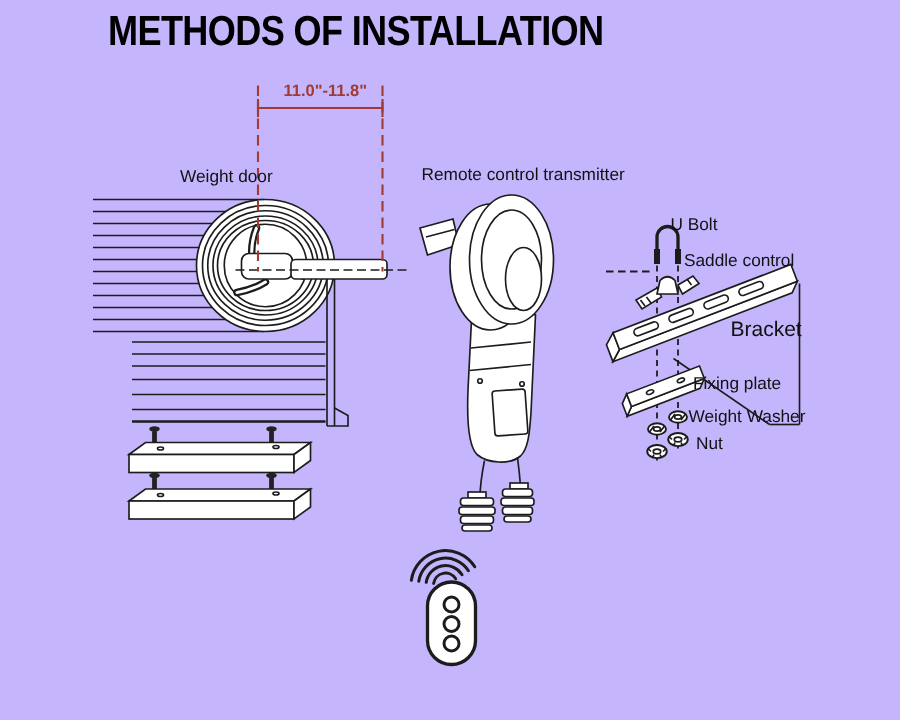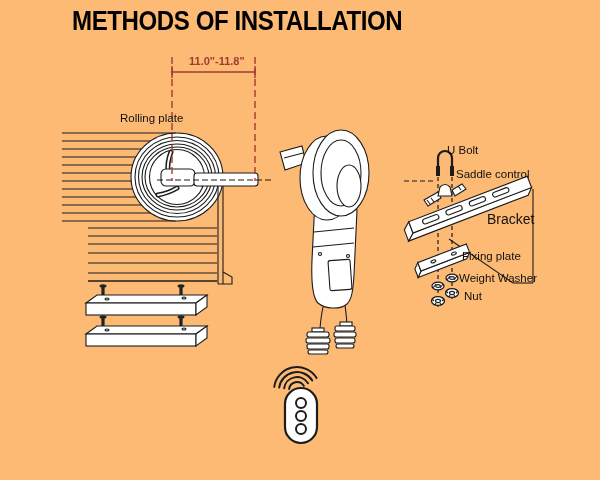--- a/index.html
+++ b/index.html
@@ -1,16 +1,16 @@
 <!DOCTYPE html>
 <html><head>
 <meta charset="utf-8">
 <style>
   html,body{margin:0;padding:0;background:#fff;}
-  #stage{position:relative;width:600px;height:480px;background:#fdba74;overflow:hidden;
+  #stage{position:relative;width:600px;height:480px;background:#c4b5fd;overflow:hidden;
          font-family:"Liberation Sans",sans-serif;}
   #art{position:absolute;left:0;top:0;}
   .lbl{position:absolute;font-size:11.5px;color:#111;white-space:nowrap;line-height:1.1;}
   .lbl.big{font-size:14px;}
   #page-title{position:absolute;left:72px;top:5px;font-size:28px;font-weight:bold;
               letter-spacing:-0.5px;color:#000;transform:scaleX(0.86);transform-origin:left center;
               white-space:nowrap;}
   #dim-label{position:absolute;left:189px;top:55px;font-size:11px;font-weight:bold;
              color:#a23a34;white-space:nowrap;}
   #transmitter-label{position:absolute;left:256px;top:443px;font-size:15px;font-weight:bold;color:#000;}
@@ -230,22 +230,23 @@
       <line x1="172" y1="72" x2="255" y2="72"></line>
       <line x1="172" y1="66" x2="172" y2="78"></line>
       <line x1="255" y1="66" x2="255" y2="78"></line>
     </g>
   </svg>
 
   <div id="page-title">METHODS OF INSTALLATION</div>
 
   <div id="dim-label">11.0"-11.8"</div>
 
-  <div class="lbl" style="left:120px;top:112px;">Rolling plate</div>
-
+  <div class="lbl" style="left:120px;top:112px;">Weight door</div>
+
+  <div class="lbl" style="left:281px;top:111px;">Remote control transmitter</div>
 
   <div class="lbl" style="left:447px;top:144px;">U Bolt</div>
 
   <div class="lbl" style="left:456px;top:168px;">Saddle control</div>
 
   <div class="lbl big" style="left:487px;top:212px;">Bracket</div>
 
   <div class="lbl" style="left:462px;top:250px;">Fixing plate</div>
 
   <div class="lbl" style="left:459px;top:272px;">Weight Washer</div>

